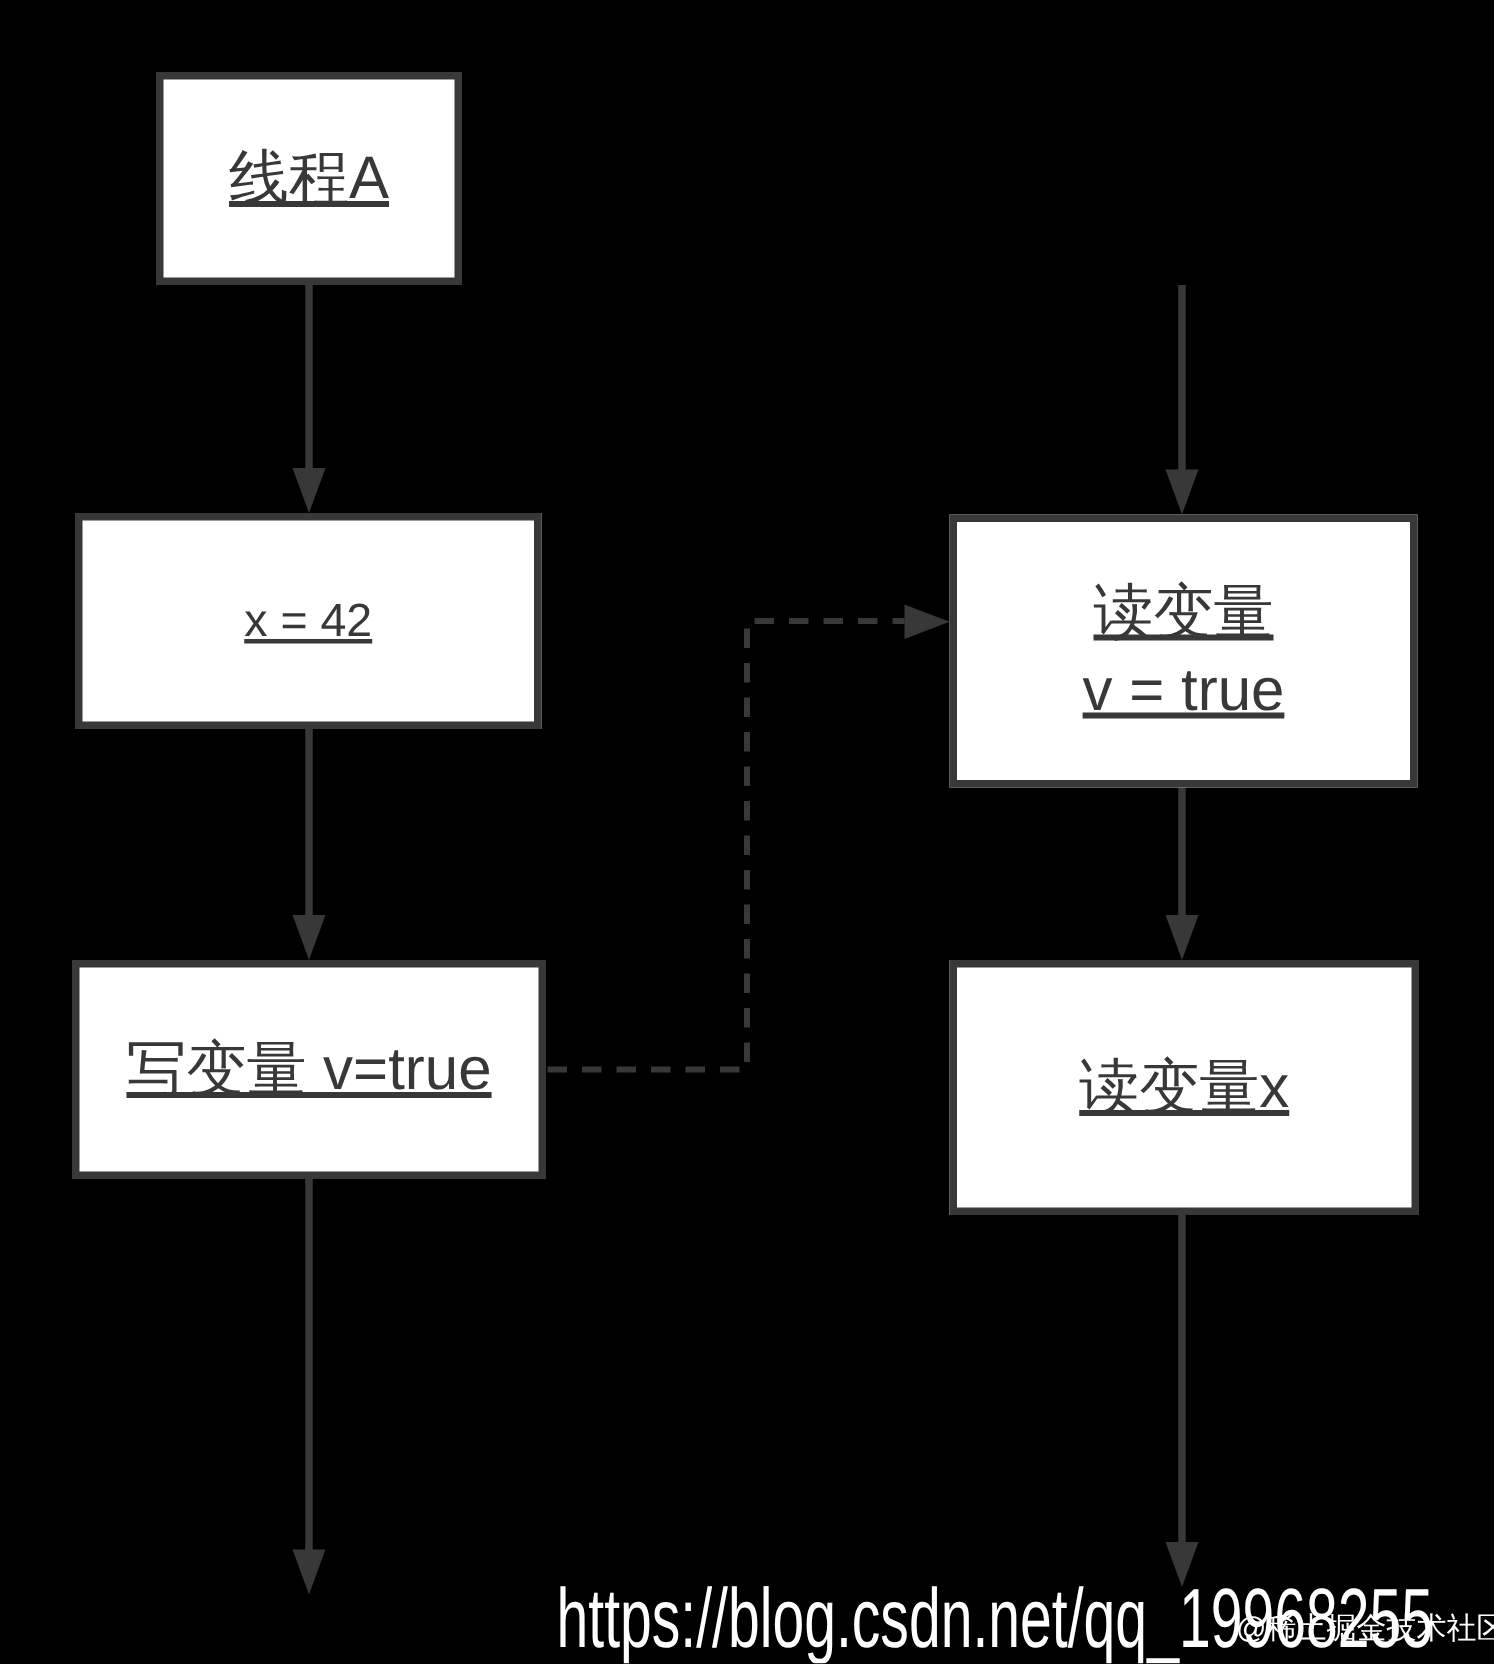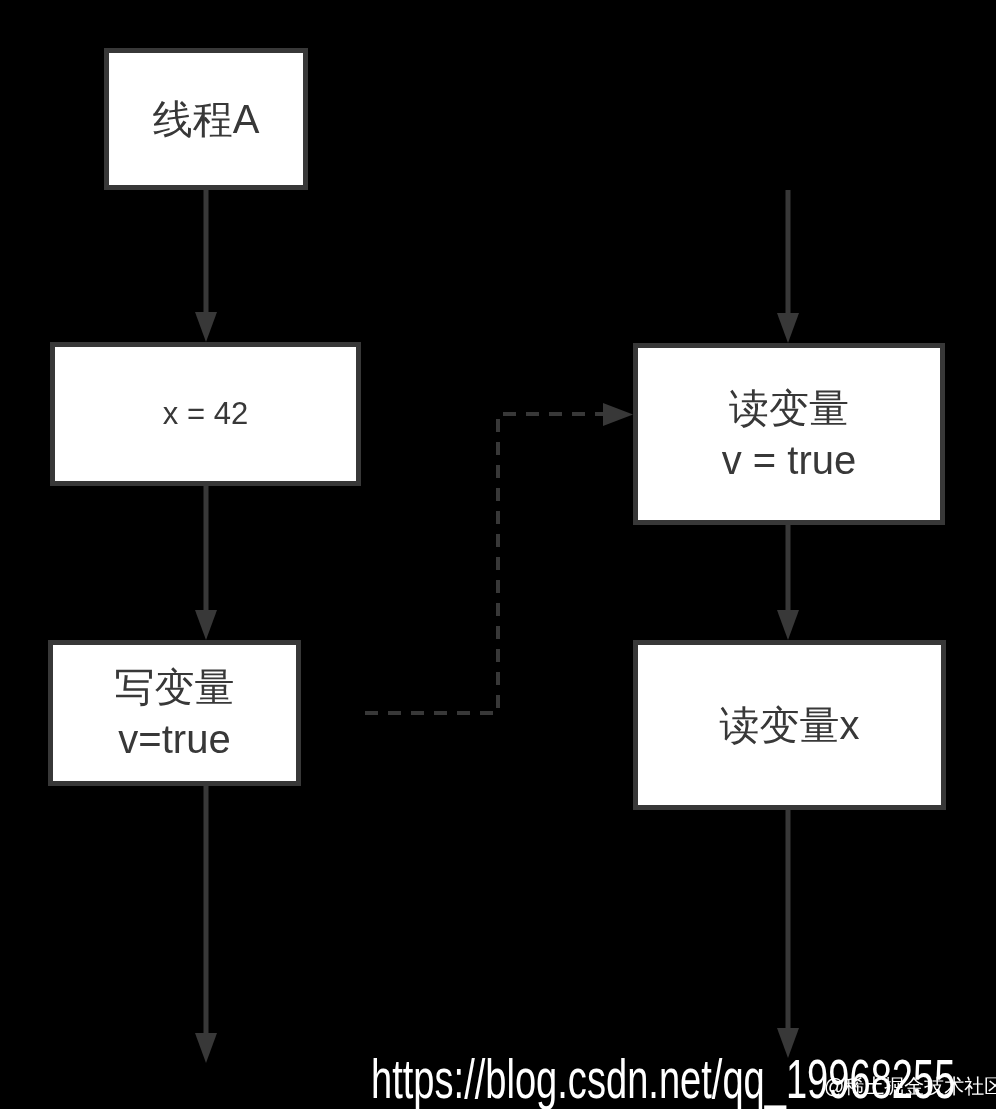--- a/index.html
+++ b/index.html
@@ -22,26 +22,27 @@
     border: 5px solid #383838;
     color: #383838;
     display: flex;
     flex-direction: column;
     align-items: center;
     justify-content: center;
     text-align: center;
     font-size: 40px;
     line-height: 1.3;
     z-index: 2;
+    text-decoration: underline;
   }
   #box-thread-a { left: 104px; top: 48px;  width: 204px; height: 142px; }
   #box-thread-b { left: 688px; top: 48px;  width: 200px; height: 142px; }
   #box-x42      { left: 50px;  top: 342px; width: 311px; height: 144px; font-size: 31px; }
   #box-read-v   { left: 633px; top: 343px; width: 312px; height: 182px; }
-  #box-write-v  { left: 48px;  top: 640px; width: 253px; height: 146px; }
+  #box-write-v  { left: 48px;  top: 640px; width: 316px; height: 146px; }
   #box-read-x   { left: 633px; top: 640px; width: 313px; height: 170px; }
   #edges-svg {
     position: absolute;
     left: 0; top: 0;
     width: 996px;
     height: 1109px;
     z-index: 1;
   }
   .edge-line {
     stroke: #383838;

